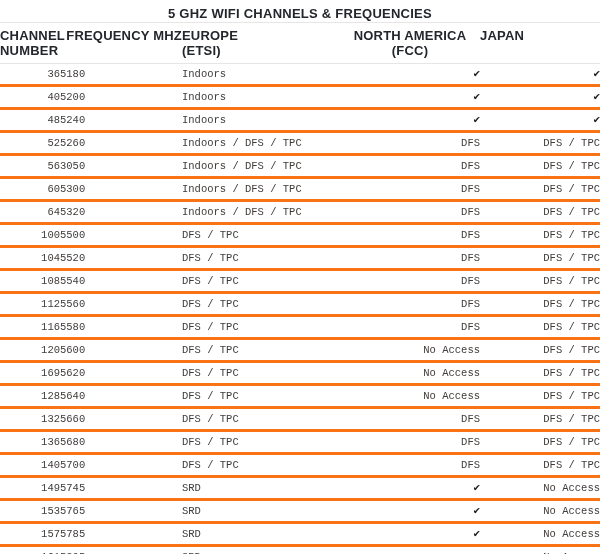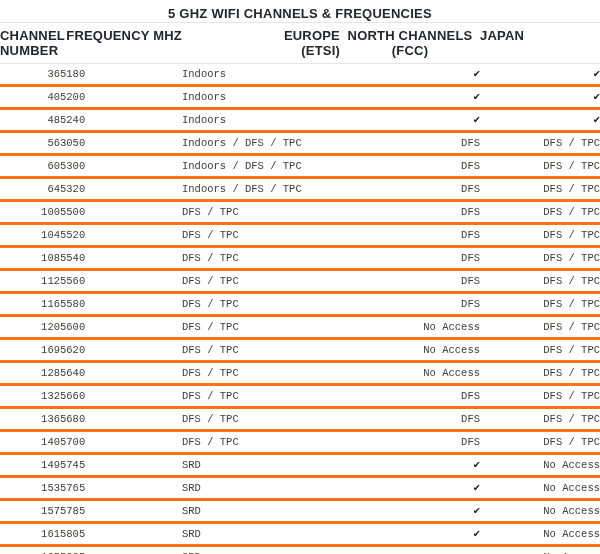--- a/index.html
+++ b/index.html
@@ -52,21 +52,21 @@
     font-size: 13px;
     color: #23262b;
     letter-spacing: 0.2px;
     padding: 6px 0 5px 0;
     vertical-align: top;
     line-height: 14.5px;
   }
 
   th.col-channel   { width: 60px;  text-align: left;  padding-left: 3px; }
   th.col-frequency { width: 122px; text-align: right; }
-  th.col-europe    { width: 158px; text-align: right; }
+  th.col-europe    { width: 158px; text-align: left; }
   th.col-na        { width: 140px; text-align: center; }
   th.col-japan     { width: 120px; text-align: left; }
 
   .hdr-line { display: block; white-space: nowrap; }
 
   table.wifi-table tbody tr {
     border-bottom: 3px solid #f97316;
     height: 20px;
     font-family: Liberation Mono, monospace;
   }
@@ -130,21 +130,21 @@
         </th>
         <th class="col-frequency">
           <span class="hdr-line">FREQUENCY MHZ</span>
           <span class="hdr-line"></span>
         </th>
         <th class="col-europe">
           <span class="hdr-line">EUROPE</span>
           <span class="hdr-line">(ETSI)</span>
         </th>
         <th class="col-na">
-          <span class="hdr-line">NORTH CHANNELS</span>
+          <span class="hdr-line">NORTH AMERICA</span>
           <span class="hdr-line">(FCC)</span>
         </th>
         <th class="col-japan">
           <span class="hdr-line">JAPAN</span>
           <span class="hdr-line"></span>
         </th>
       </tr>
     </thead>
     <tbody id="table-body">
         <tr>
@@ -162,20 +162,27 @@
           <td class="c-japan"><span class="check-mark">✔</span></td>
         </tr>
         <tr>
           <td class="c-channel">48</td>
           <td class="c-frequency">5240</td>
           <td class="c-europe">Indoors</td>
           <td class="c-na"><span class="check-mark">✔</span></td>
           <td class="c-japan"><span class="check-mark">✔</span></td>
         </tr>
         <tr>
+          <td class="c-channel">52</td>
+          <td class="c-frequency">5260</td>
+          <td class="c-europe">Indoors / DFS / TPC</td>
+          <td class="c-na">DFS</td>
+          <td class="c-japan">DFS / TPC</td>
+        </tr>
+        <tr>
           <td class="c-channel">56</td>
           <td class="c-frequency">3050</td>
           <td class="c-europe">Indoors / DFS / TPC</td>
           <td class="c-na">DFS</td>
           <td class="c-japan">DFS / TPC</td>
         </tr>
         <tr>
           <td class="c-channel">60</td>
           <td class="c-frequency">5300</td>
           <td class="c-europe">Indoors / DFS / TPC</td>

